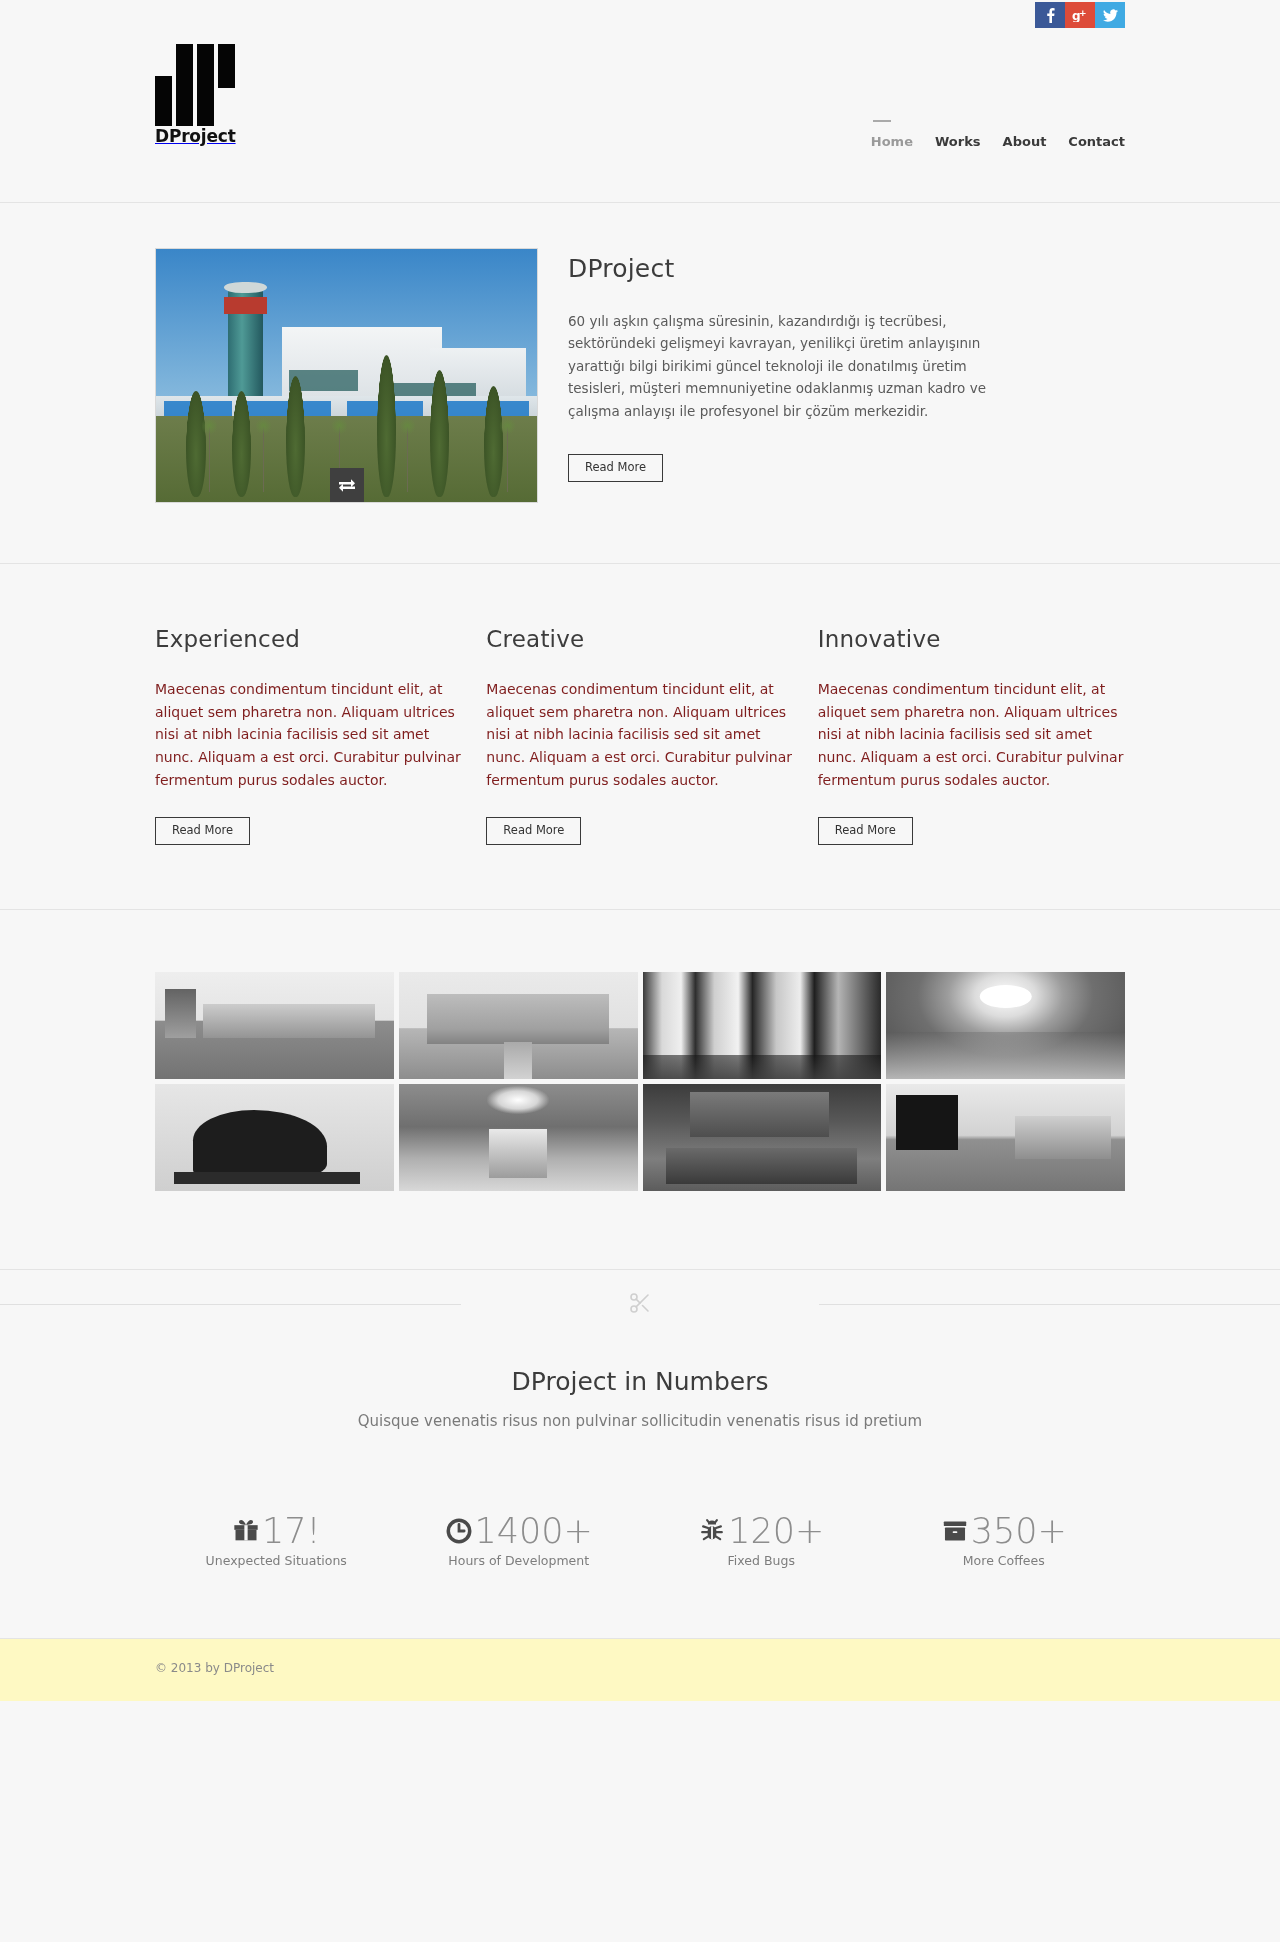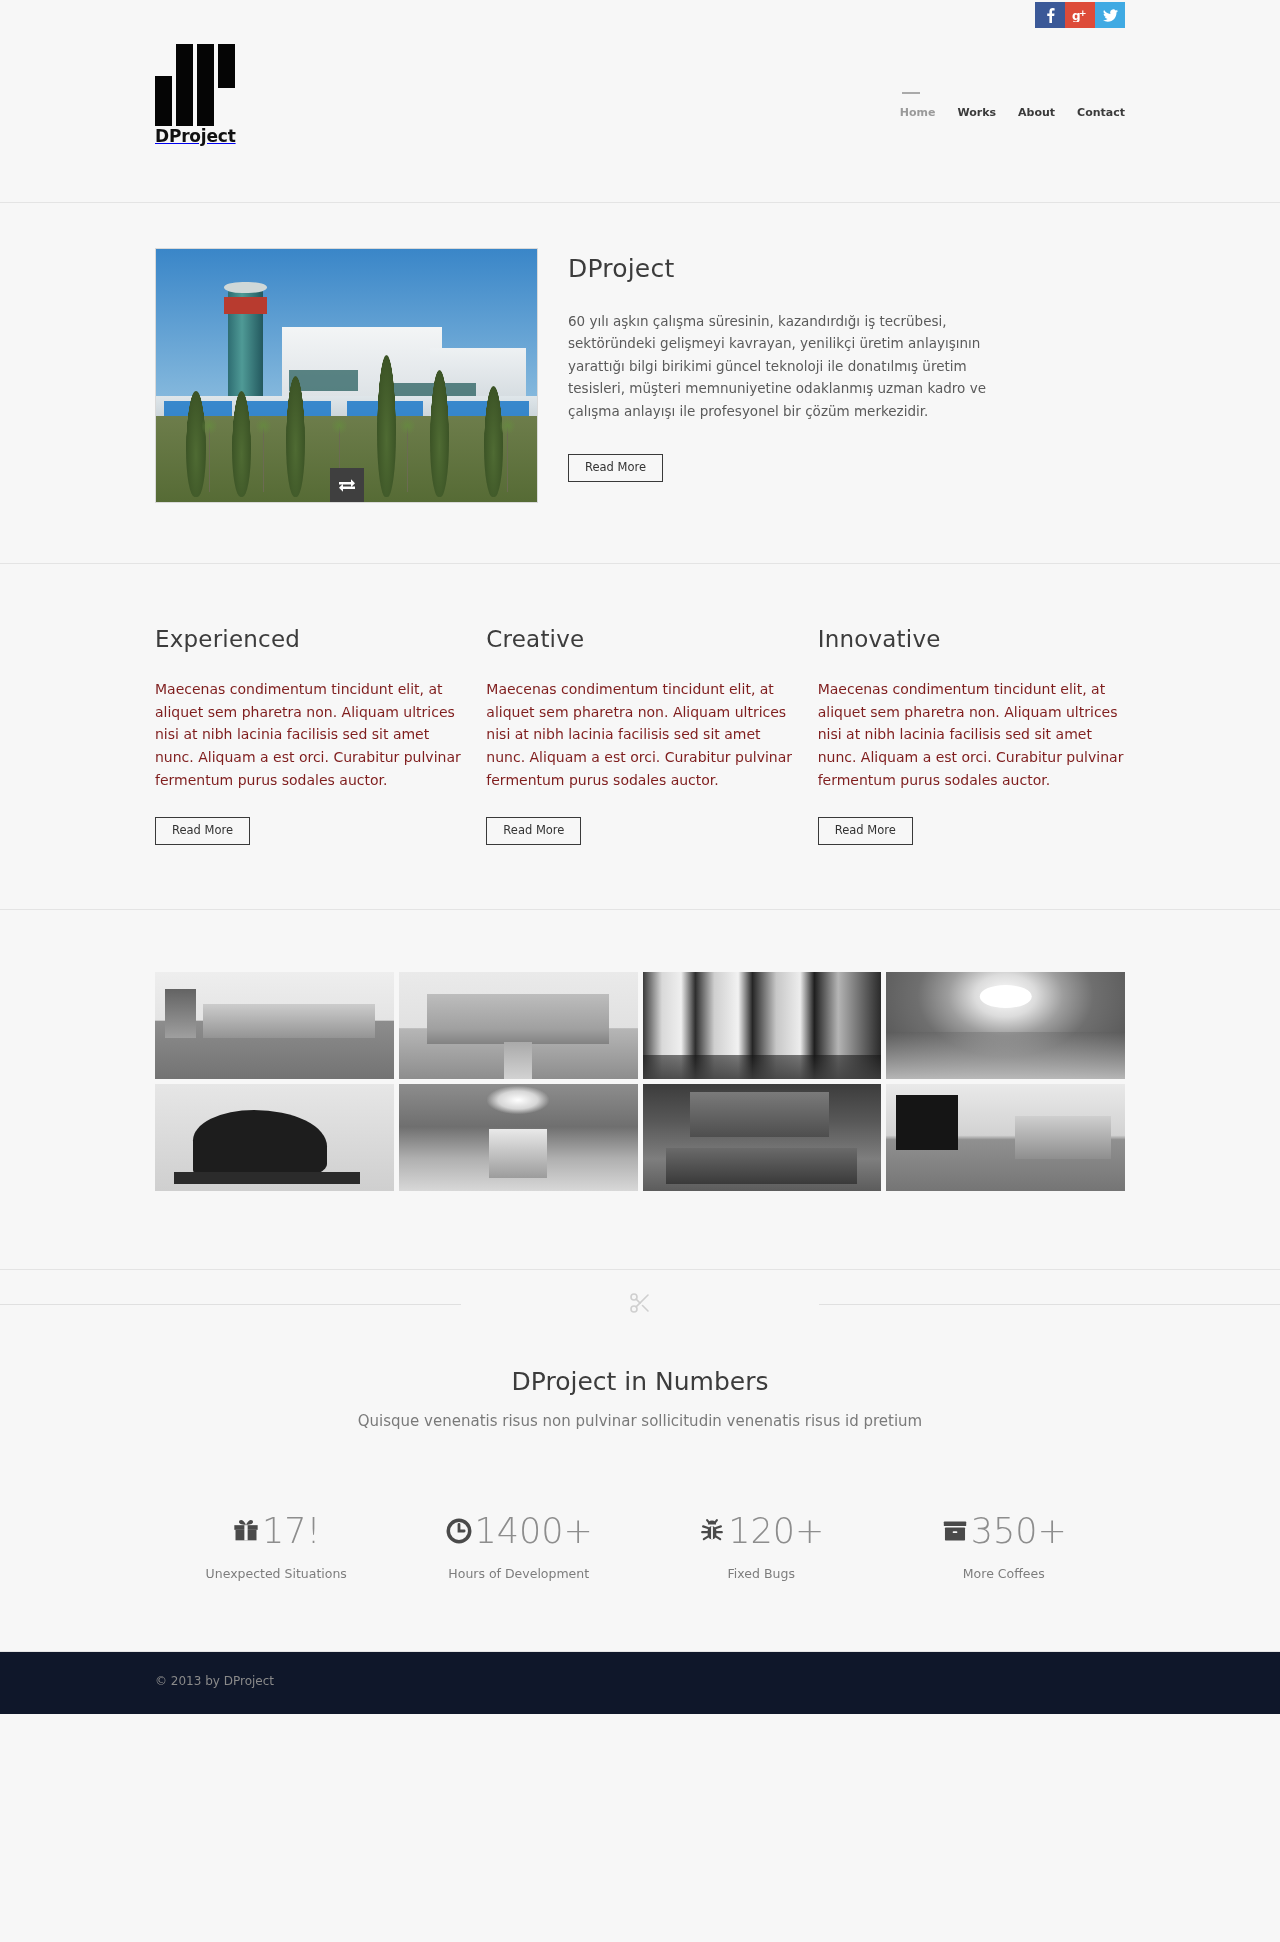--- a/index.html
+++ b/index.html
@@ -49,22 +49,22 @@
   .logo-text {
     margin-top: 12px;
     font-size: 17px; font-weight: bold; color: #111; letter-spacing: -0.2px;
   }
   nav.main-nav {
     display: flex; align-items: center; gap: 22px;
     margin-top: 72px;
     position: relative;
   }
   nav.main-nav a {
-    text-decoration: none; font-size: 11px; font-weight: bold; color: #3a3a3a;
-    position: relative; padding: 2px 0;
+    text-decoration: none; font-size: 13px; font-weight: bold; color: #3a3a3a;
+    position: relative; padding: 2px 0; margin-top: 28px;
   }
   nav.main-nav a.active { color: #9a9a9a; }
   nav.main-nav a.active::before {
     content: ""; position: absolute; top: -12px; left: 2px;
     width: 18px; height: 2px; background: #aaa;
   }
 
   
   section { width: 100%; }
   .sec-border-bottom { border-bottom: 1px solid #e4e4e4; }
@@ -226,25 +226,25 @@
   }
   .numbers .sub { font-size: 15px; color: #7a7a7a; margin-bottom: 84px; }
   .stats { display: flex; }
   .stat { flex: 1; display: flex; flex-direction: column; align-items: center; }
   .stat-row { display: flex; gap: 2px; }
   .stat-icon { color: #4a4a4a; display: flex; align-items: center; }
   .stat-num {
     font-size: 35px; color: #8d8d8d; font-weight: 300; line-height: 1;
     font-family: "DejaVu Sans", "Liberation Sans", sans-serif;
   }
-  .stat-label { font-size: 12.5px; color: #7d7d7d; margin-top: 17px; }
+  .stat-label { font-size: 12.5px; color: #7d7d7d; margin-top: 4px; }
 
   
   footer.site-footer {
-    border-top: 1px solid #e4e4e4; background: #0f172a;
+    border-top: 1px solid #e4e4e4; background: #fef9c3;
     padding: 22px 0 26px;
   }
   .footer-inner { width: 970px; margin: 0 auto; }
   .copyright { font-size: 12px; color: #8a8a8a; }
 </style>
 </head>
 <body>
 
 <div class="topbar">
   <div class="social">

